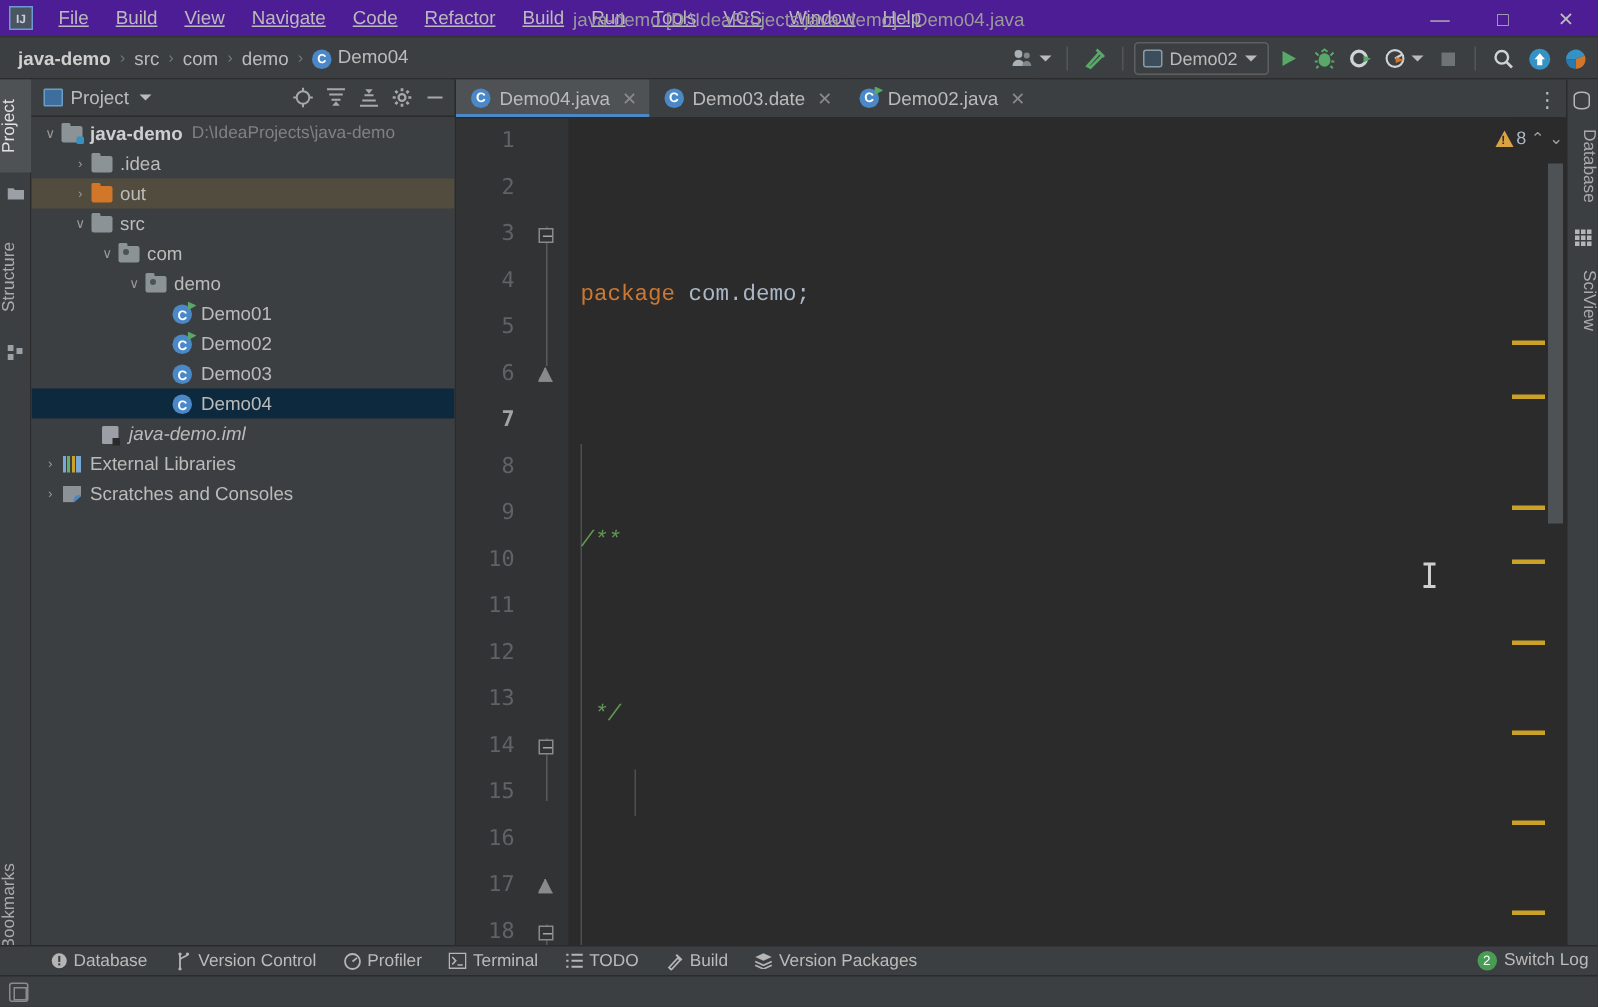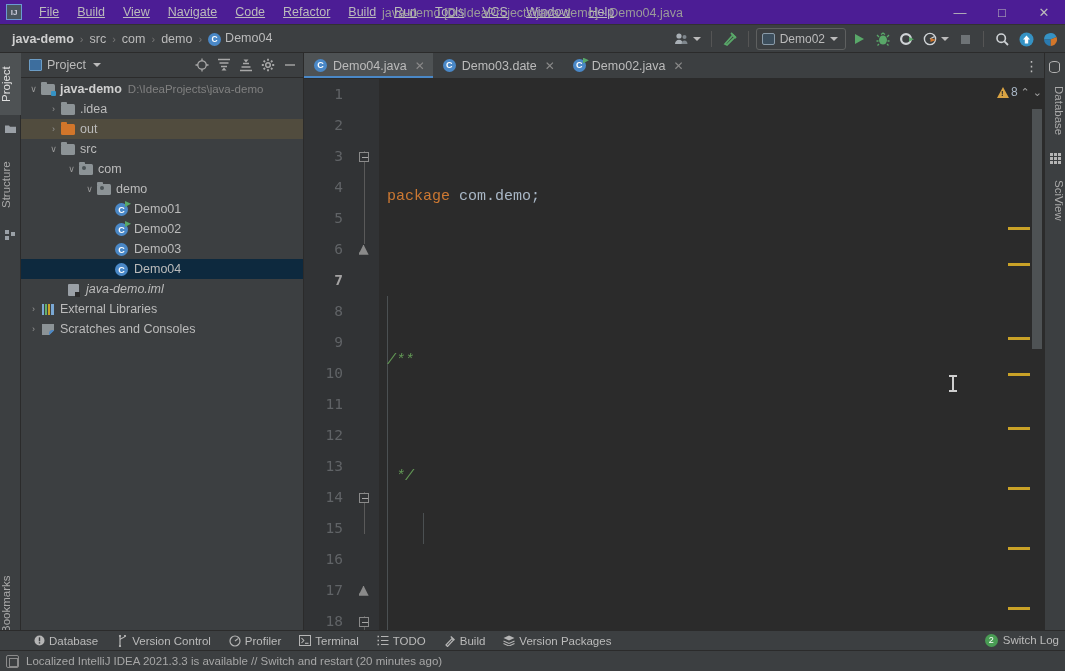--- a/index.html
+++ b/index.html
@@ -835,17 +835,16 @@
     </div>
   </div>
 
   <div class="bottom-right">
     <span class="evt-badge">2</span>
     <span style="font-size:11.5px;color:#bbbbbb;">Switch Log</span>
   </div>
 
   <div class="statusbar">
     <span class="sb-ico"></span>
-    <span>Localized IntelliJ IDEA 2021.3.3 is available // Switch and restart (20 minutes ago)</span>
   </div>
 
 
 </div>
 
 </body></html>

